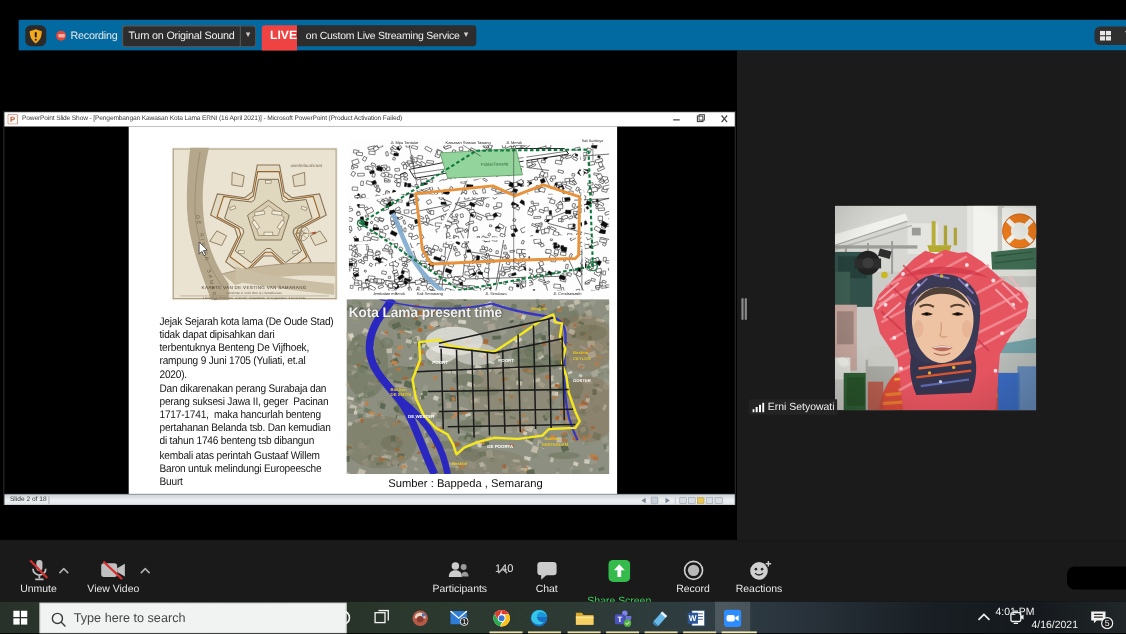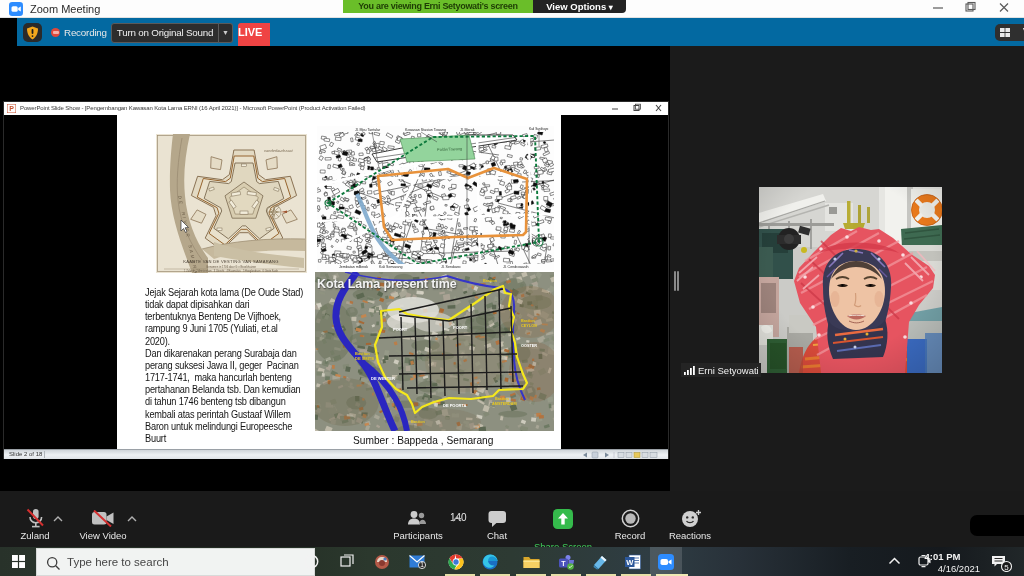--- a/index.html
+++ b/index.html
@@ -1,49 +1,37 @@
 <!DOCTYPE html>
 <html><head><meta charset="utf-8"><style>
 html,body{margin:0;padding:0;background:#000;font-family:"Liberation Sans",sans-serif;}
 #root{position:relative;width:1024px;height:576px;overflow:hidden;background:#000;}
 .abs{position:absolute;}
 .nb{white-space:nowrap;}
 </style></head><body>
 <div id="root">
 
-<div class="abs" style="left:0;top:0;width:1024px;height:17px;background:#fdfdfd;border-bottom:1px solid #e2e2e2;">
-  <svg class="abs" style="left:9px;top:2px;" width="14" height="14" viewBox="0 0 14 14">
-    <rect x="0" y="0" width="14" height="14" rx="3.2" fill="#2d8cff"></rect>
-    <rect x="2.5" y="4.2" width="6.2" height="5.6" rx="1.6" fill="#fff"></rect>
-    <path d="M9.2 6 L11.8 4.4 L11.8 9.6 L9.2 8 Z" fill="#fff"></path>
-  </svg>
-  <div class="abs nb" style="left:30px;top:3px;font-size:11px;color:#2a2a2a;">Zoom Meeting</div>
-  <div class="abs nb" style="left:343px;top:0;width:190px;height:13px;background:#6abe29;color:#1e3c05;font-size:9px;letter-spacing:-0.3px;font-weight:bold;text-align:center;line-height:13px;">You are viewing Erni Setyowati's screen</div>
-  <div class="abs nb" style="left:533px;top:0;width:93px;height:13px;background:#232323;border-radius:0 0 4px 0;color:#fff;font-size:9.5px;font-weight:bold;text-align:center;line-height:13px;">View Options <span style="font-size:8px;">▾</span></div>
-  <svg class="abs" style="left:930px;top:0;" width="90" height="16" viewBox="0 0 90 16">
-    <line x1="3" y1="8" x2="13" y2="8" stroke="#5a5a5a" stroke-width="1.2"></line>
-    <rect x="36" y="4" width="7" height="7" fill="none" stroke="#5a5a5a" stroke-width="1.1"></rect>
-    <rect x="38" y="2.5" width="7" height="7" fill="none" stroke="#5a5a5a" stroke-width="1.1"></rect>
-    <path d="M70 3.5 L78 11.5 M78 3.5 L70 11.5" stroke="#5a5a5a" stroke-width="1.2"></path>
-  </svg>
-</div>
 
 <div class="abs" style="left:17px;top:18px;width:1024px;height:28px;background:#0369a1;">
   <div class="abs" style="left:6px;top:5px;width:19px;height:19px;background:#2a2a2a;border-radius:5px;"></div>
   <svg class="abs" style="left:9px;top:8px;" width="13" height="14" viewBox="0 0 13 14">
     <path d="M6.5 0.5 L12 2.5 C12 7 10.5 11 6.5 13.5 C2.5 11 1 7 1 2.5 Z" fill="#f2a71d"></path>
     <rect x="5.6" y="3" width="1.8" height="5" rx="0.9" fill="#1c1c1c"></rect>
     <rect x="5.6" y="9.2" width="1.8" height="1.8" rx="0.9" fill="#1c1c1c"></rect>
   </svg>
   <div class="abs" style="left:34px;top:10px;width:9px;height:9px;border-radius:50%;background:#e0483a;"></div>
   <div class="abs" style="left:35.5px;top:13.2px;width:6px;height:2.6px;background:#f4b0a8;border-radius:1px;"></div>
   <div class="abs nb" style="left:47px;top:8.5px;font-size:9.8px;letter-spacing:-0.2px;color:#e8e8e8;">Recording</div>
   <div class="abs nb" style="left:94px;top:5px;width:106px;height:18px;background:#2d2d2d;border:1px solid #5a5a5a;border-radius:3px 0 0 3px;color:#f0f0f0;font-size:9.8px;letter-spacing:-0.2px;text-align:center;line-height:18px;">Turn on Original Sound</div>
   <div class="abs" style="left:202px;top:5px;width:13px;height:18px;background:#2d2d2d;border:1px solid #5a5a5a;border-left:none;border-radius:0 3px 3px 0;color:#ccc;font-size:7px;text-align:center;line-height:18px;">▼</div>
-  <div class="abs nb" style="left:221px;top:5px;width:32px;height:36px;background:#ef4343;border-radius:3px 0 0 3px;color:#fff;font-size:11px;font-weight:bold;text-align:left;line-height:19px;">LIVE</div>
+  <div class="abs nb" style="left:221px;top:5px;width:32px;height:36px;background:#ef4343;border-radius:3px 0 0 3px;color:#fff;font-size:11px;font-weight:bold;text-align:right;line-height:19px;">LIVE</div>
+  <div class="abs nb" style="left:253px;top:5px;width:163px;height:19px;background:#2d2d2d;border-radius:0 3px 3px 0;color:#f0f0f0;font-size:9.5px;letter-spacing:-0.2px;line-height:19px;">
+    <span style="margin-left:8px;">on Custom Live Streaming Service</span>
+    <span style="position:absolute;right:6px;font-size:7px;color:#ccc;">▼</span>
+  </div>
   <div class="abs nb" style="left:978px;top:6px;width:40px;height:17px;background:#2f2f2f;border-radius:5px;color:#fff;font-size:10.5px;line-height:17px;">
     <svg style="position:absolute;left:5px;top:4px;" width="10" height="9" viewBox="0 0 10 9">
           <rect x="0" y="0" width="4.6" height="4" fill="#e8e8e8"></rect>
           <rect x="5.4" y="0" width="4.6" height="4" fill="#e8e8e8"></rect>
           <rect x="0" y="5" width="4.6" height="4" fill="#e8e8e8"></rect>
           <rect x="5.4" y="5" width="4.6" height="4" fill="#e8e8e8"></rect>
         </svg>
     <span style="margin-left:28px;">View</span>
   </div>
 </div>
@@ -1978,21 +1966,21 @@
   <svg class="abs" style="left:25px;top:17px;" width="21" height="21" viewBox="0 0 21 21">
     <rect x="8" y="1" width="5.6" height="10" rx="2.8" fill="#c0c0c0"></rect>
     <path d="M5 9 a5.8 5.8 0 0 0 11.6 0" fill="none" stroke="#c0c0c0" stroke-width="1.6"></path>
     <line x1="10.8" y1="15" x2="10.8" y2="18" stroke="#c0c0c0" stroke-width="1.6"></line>
     <line x1="7" y1="18.6" x2="14.6" y2="18.6" stroke="#c0c0c0" stroke-width="1.6"></line>
     <line x1="2.5" y1="1.5" x2="18" y2="17.5" stroke="#d42f2f" stroke-width="2"></line>
   </svg>
   <svg class="abs" style="left:53px;top:25px;" width="10" height="6" viewBox="0 0 10 6">
         <path d="M1 5 L5 1 L9 5" stroke="#b0b0b0" stroke-width="1.4" fill="none"></path>
       </svg>
-  <div class="abs nb" style="left:0px;top:39px;width:70px;text-align:center;font-size:9.5px;color:#e8e8e8;">Zuland</div>
+  <div class="abs nb" style="left:0px;top:39px;width:70px;text-align:center;font-size:9.5px;color:#e8e8e8;">Unmute</div>
 
   <svg class="abs" style="left:91px;top:19px;" width="25" height="17" viewBox="0 0 25 17">
     <rect x="1" y="2" width="14.5" height="12.5" rx="2.5" fill="#c0c0c0"></rect>
     <path d="M15.5 6.5 L22.5 2.5 L22.5 14 L15.5 10 Z" fill="#c0c0c0"></path>
     <line x1="3" y1="0.5" x2="20" y2="16.5" stroke="#d42f2f" stroke-width="2"></line>
   </svg>
   <svg class="abs" style="left:127px;top:25px;" width="10" height="6" viewBox="0 0 10 6">
         <path d="M1 5 L5 1 L9 5" stroke="#b0b0b0" stroke-width="1.4" fill="none"></path>
       </svg>
   <div class="abs nb" style="left:68px;top:39px;width:70px;text-align:center;font-size:9.5px;color:#e8e8e8;">View Video</div>
@@ -2139,21 +2127,21 @@
   <div class="abs" style="left:656px;top:26.5px;width:32px;height:3.5px;background:#efe9b4;"></div>
 
   <svg class="abs" style="left:888px;top:10px;" width="13" height="8" viewBox="0 0 13 8">
         <path d="M1.5 6.5 L6.5 1.5 L11.5 6.5" stroke="#f0f0f0" stroke-width="1.5" fill="none"></path>
       </svg>
   <svg class="abs" style="left:917px;top:7px;" width="15" height="15" viewBox="0 0 15 15">
     <rect x="2" y="3" width="9" height="8" rx="1.5" fill="none" stroke="#f0f0f0" stroke-width="1.2"></rect>
     <path d="M11 6 L13.5 4.8 L13.5 9.2 L11 8 Z" fill="#f0f0f0"></path>
     <path d="M4.5 1.5 L8.5 1.5 M4.5 12.7 L8.5 12.7" stroke="#f0f0f0" stroke-width="1.2"></path>
   </svg>
-  <div class="abs nb" style="left:905px;top:4px;width:75px;text-align:center;font-size:9.5px;color:#f2f2f2;font-weight:bold;">4:01 PM</div>
+  <div class="abs nb" style="left:905px;top:4px;width:75px;text-align:left;font-size:9.5px;color:#f2f2f2;">4:01 PM</div>
   <div class="abs nb" style="left:905px;top:16px;width:75px;text-align:right;font-size:9.5px;color:#f2f2f2;">4/16/2021</div>
   <svg class="abs" style="left:991px;top:8px;" width="22" height="17" viewBox="0 0 22 17">
     <path d="M1 1 L14 1 L14 9 L6 9 L3.5 11.5 L3.5 9 L1 9 Z" fill="#f2f2f2"></path>
     <line x1="3.5" y1="3.5" x2="11.5" y2="3.5" stroke="#2a2a2a" stroke-width="1"></line>
     <line x1="3.5" y1="6" x2="11.5" y2="6" stroke="#2a2a2a" stroke-width="1"></line>
     <circle cx="15.5" cy="11.5" r="5" fill="#1a1a1a" stroke="#f2f2f2" stroke-width="1.1"></circle>
     <text x="15.5" y="14.5" font-size="8" fill="#f2f2f2" text-anchor="middle" font-family="Liberation Sans">5</text>
   </svg>
 </div>
 

